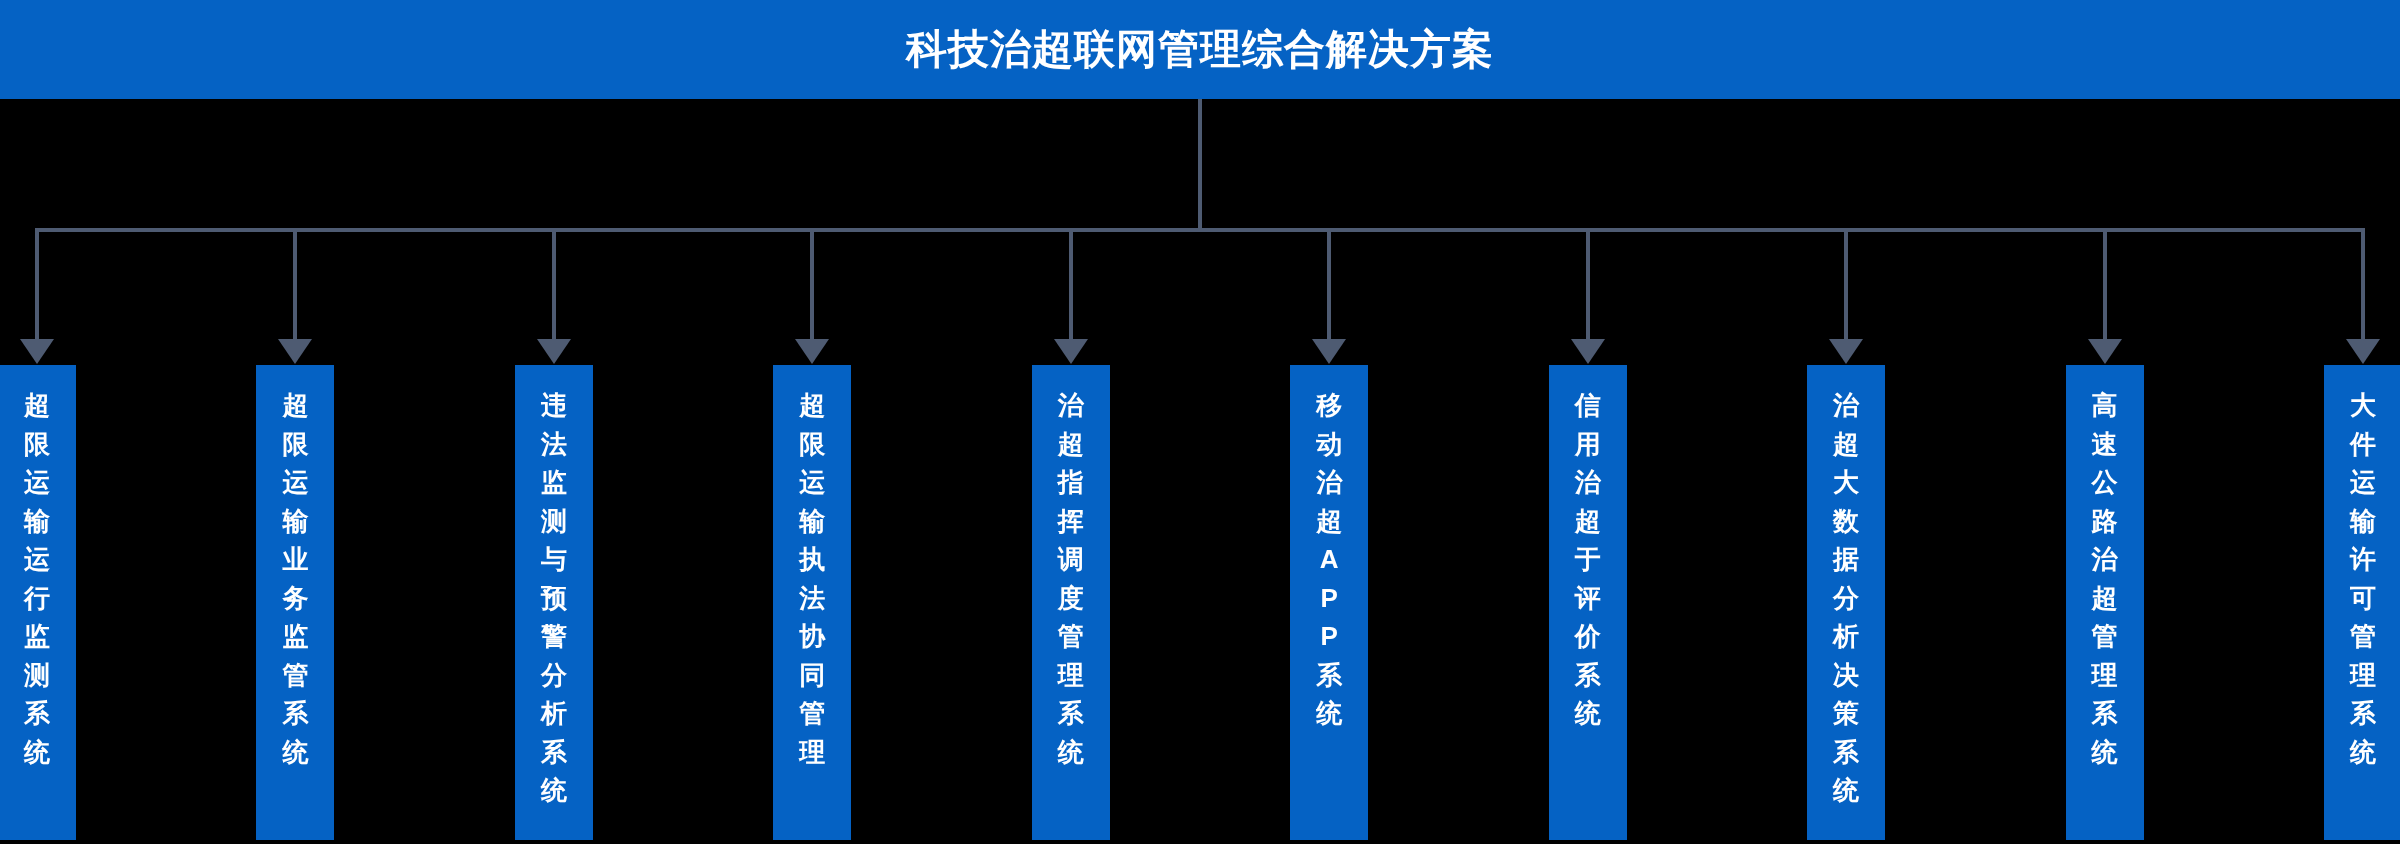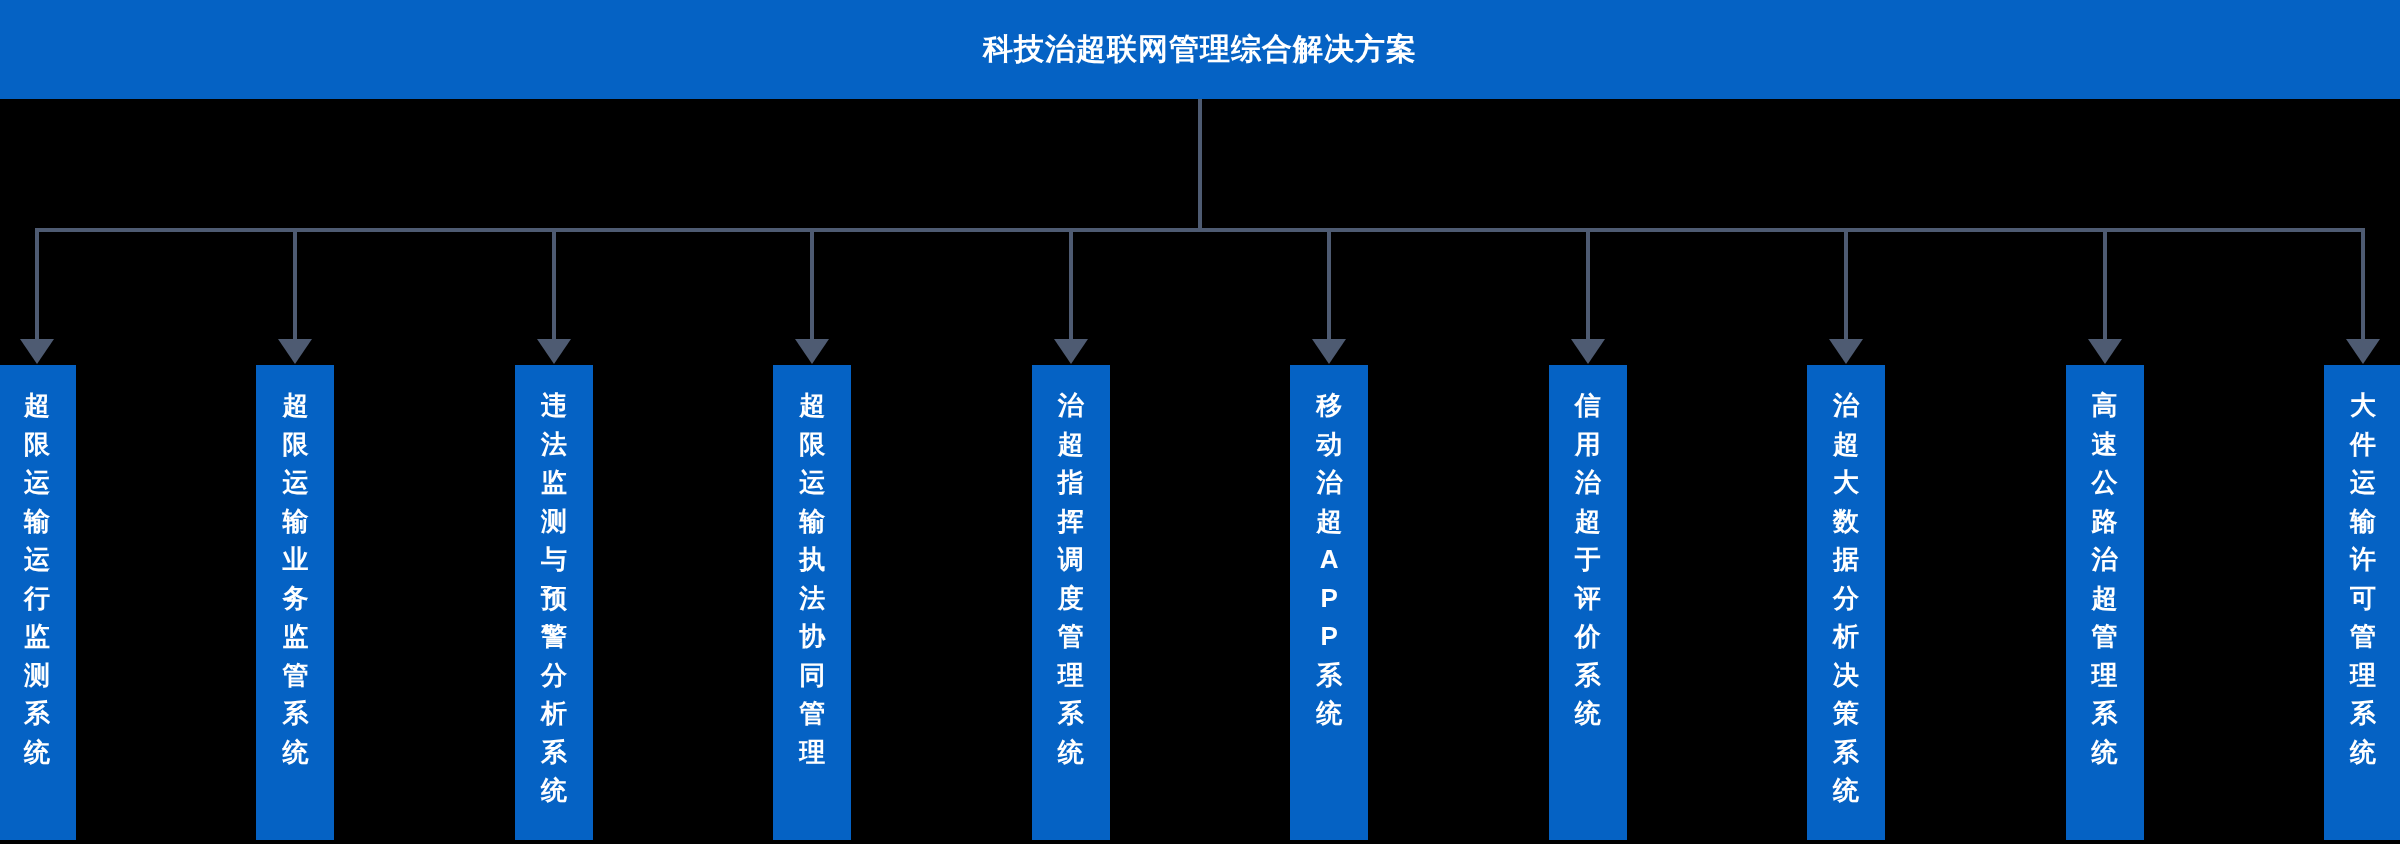--- a/index.html
+++ b/index.html
@@ -18,21 +18,21 @@
     font-family: "Liberation Sans", "DejaVu Sans", sans-serif;
   }
   .header {
     position: absolute; left: 0; top: 0;
     width: 2400px; height: 99px;
     background: var(--blue);
     display: flex; align-items: center; justify-content: center;
   }
   .title {
     color: var(--fg);
-    font-size: 30px;
+    font-size: 41px;
     font-weight: 700;
     letter-spacing: 1px;
     white-space: nowrap;
   }
   .trunk {
     position: absolute; left: 1198px; top: 99px;
     width: 4px; height: 133px;
     background: var(--line);
   }
   .hline {

